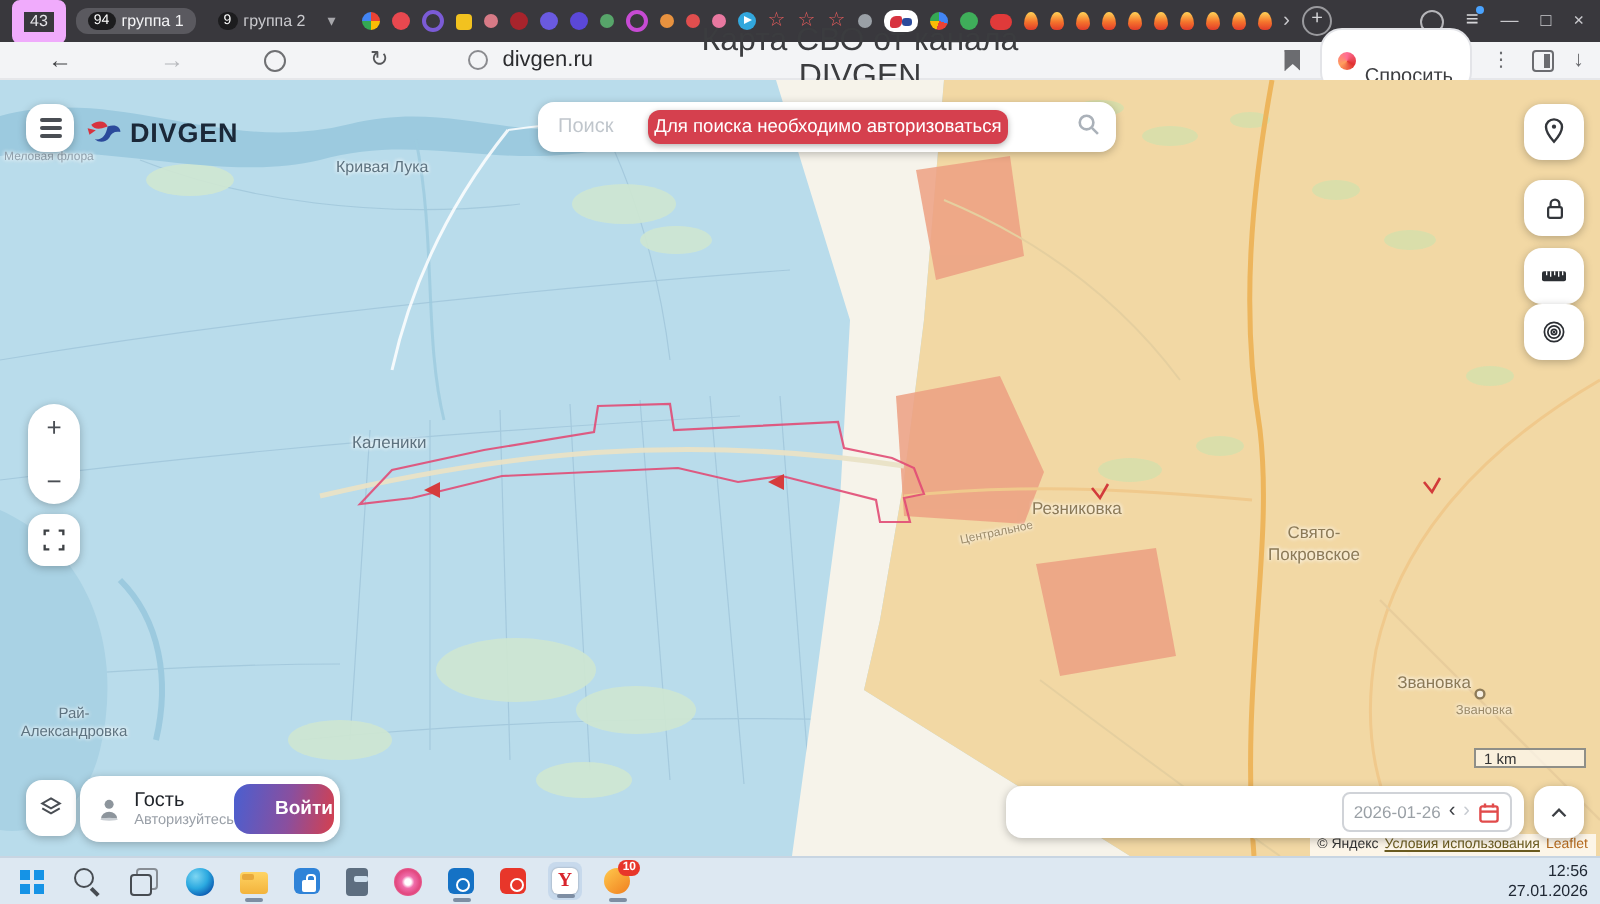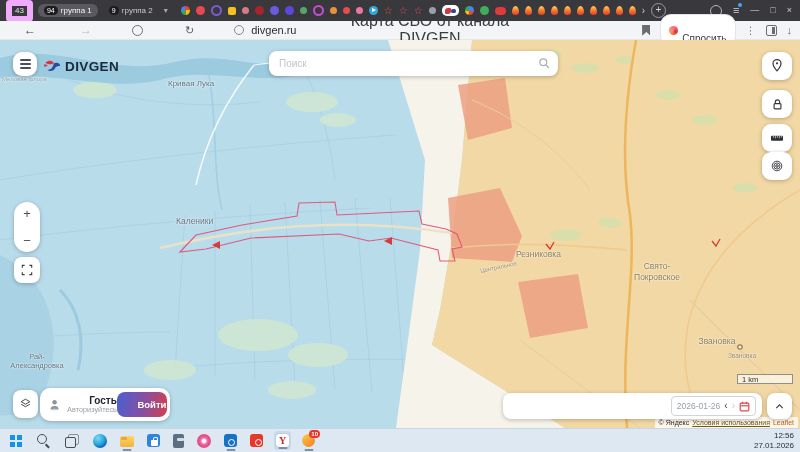--- a/index.html
+++ b/index.html
@@ -89,21 +89,21 @@
   .rbtn{width:30px;height:28px;left:762px;}
   .zoom-pill{position:absolute;left:14px;top:162px;width:26px;height:50px;background:#fff;border-radius:13px;
     box-shadow:0 1px 4px rgba(0,0,0,.25);display:flex;flex-direction:column;align-items:center;justify-content:space-between;
     padding:5px 0;box-sizing:border-box;}
   .zbtn{color:#4a4e54;font-size:13px;line-height:1;width:100%;text-align:center;}
   .fs-btn{left:14px;top:217px;width:26px;height:26px;border-radius:8px;}
   .layers-btn{left:13px;top:350px;width:25px;height:28px;border-radius:8px;}
   .auth-card{position:absolute;left:40px;top:348px;width:130px;height:33px;background:#fff;border-radius:10px;
     box-shadow:0 1px 4px rgba(0,0,0,.25);display:flex;align-items:center;padding:0 3px 0 8px;box-sizing:border-box;}
   .auth-texts{margin-left:6px;display:flex;flex-direction:column;line-height:1.15;}
-  .auth-title{font-size:10px;font-weight:700;color:#20242a;text-align:right;}
+  .auth-title{font-size:10px;font-weight:400;color:#20242a;}
   .auth-sub{font-size:7.3px;color:#9aa0a8;}
   .login-btn{margin-left:auto;width:39px;height:25px;border-radius:8px;color:#fff;font-size:9.5px;font-weight:700;
     display:flex;align-items:center;justify-content:center;
     background:linear-gradient(100deg,#4a5fd0 0%,#8a4f9e 55%,#d5404e 100%);padding-left:20px;}
   .news-bar{position:absolute;left:503px;top:353px;width:259px;height:26px;background:#fff;border-radius:8px;
     box-shadow:0 1px 4px rgba(0,0,0,.25);display:flex;align-items:center;padding:0 6px 0 11px;box-sizing:border-box;z-index:6;}
   .news-text{font-size:9.3px;font-weight:600;color:#2b2e33;white-space:nowrap;}
   .date-box{margin-left:auto;display:flex;align-items:center;gap:4px;height:18px;border:1px solid #d0d3d8;
     border-radius:4px;padding:0 5px;}
   .date-val{font-size:8.5px;color:#9aa0a6;}
@@ -338,20 +338,21 @@
     </div>
 
     <div class="searchbar">
       <span class="search-ph">Поиск</span>
       <span class="search-mag">
         <svg width="13" height="13" viewBox="0 0 16 16">
             <circle cx="6.5" cy="6.5" r="4.2" stroke="#aab1b9" stroke-width="1.6" fill="none"></circle>
             <path d="M9.8,9.8 L13.5,13.5" stroke="#aab1b9" stroke-width="1.6"></path>
           </svg>
       </span>
+      <div class="auth-tip">Для поиска необходимо авторизоваться</div>
     </div>
 
     <div class="ctl rbtn" style="top:12px;">
       <svg width="16" height="16" viewBox="0 0 24 24">
         <path d="M12,2.5 C8.5,2.5 6,5 6,8.3 c0,4.4 6,11 6,11 s6,-6.6 6,-11 C18,5 15.5,2.5 12,2.5 Z" fill="none" stroke="#33363b" stroke-width="1.8"></path>
         <circle cx="12" cy="8" r="1.6" fill="#33363b"></circle>
         </svg>
     </div>
     <div class="ctl rbtn" style="top:50px;">
       <svg width="15" height="15" viewBox="0 0 24 24">

